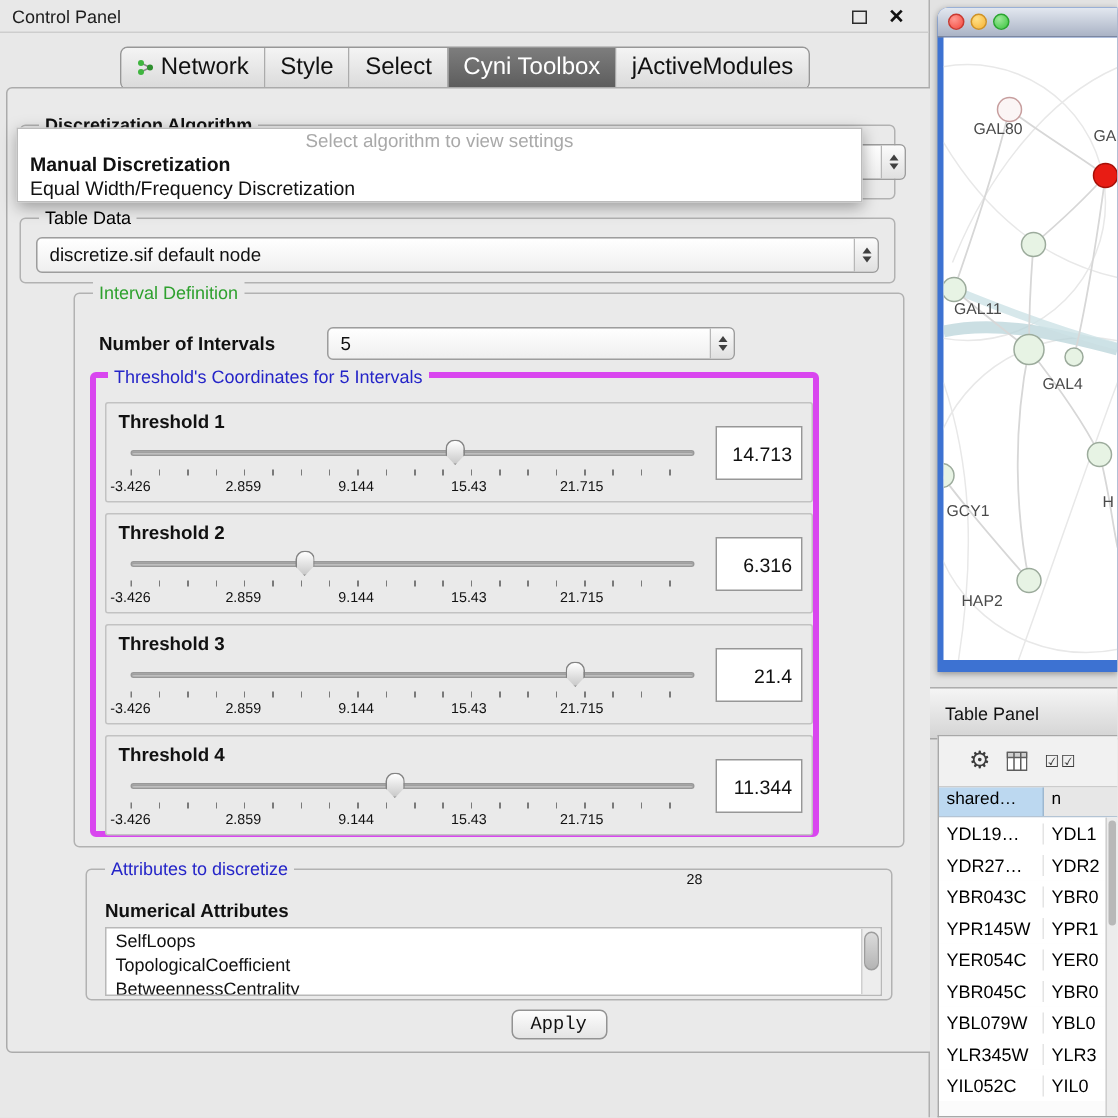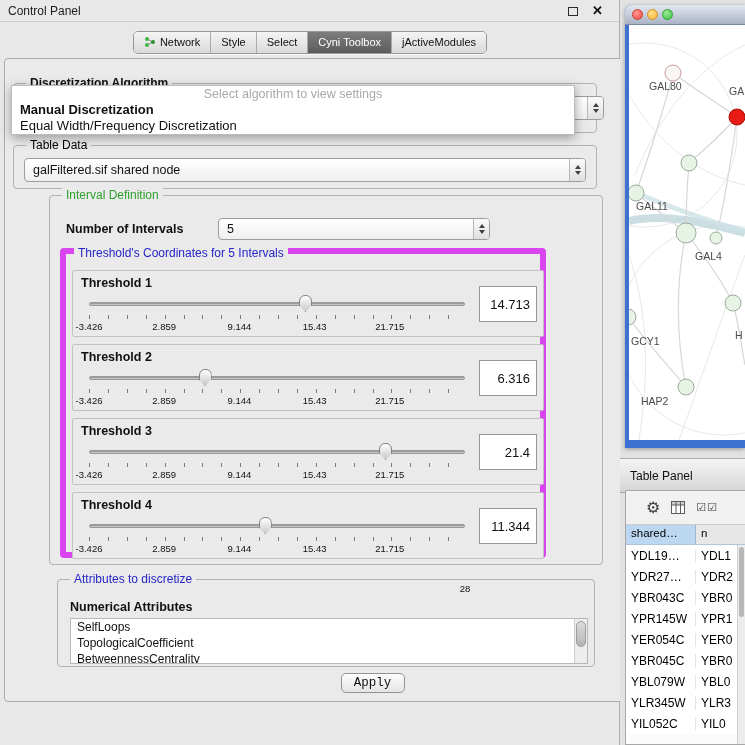--- a/index.html
+++ b/index.html
@@ -12,21 +12,21 @@
   .cp-titlebar { position:absolute; top:0; left:0; right:0; height:22px; border-bottom:1px solid #cdcdcd; }
   .cp-title { position:absolute; left:8px; top:4px; font-size:12px; color:#1d1d1d; }
   .float-icon { position:absolute; right:41px; top:7px; width:10px; height:9px; border:1.5px solid #2c2c2c; background:transparent; }
   .close-icon { position:absolute; right:16px; top:3px; font-size:13px; font-weight:bold; color:#111; }
 
   
   .tabbar { position:absolute; left:0; width:620px; display:flex; justify-content:center; }
   .top-tabbar { top:31px; }
   .bottom-tabbar { top:704px; }
   .seg { display:flex; border:1px solid #979797; border-radius:5px; overflow:hidden; box-shadow:0 1px 0 rgba(255,255,255,.7); }
-  .tab { padding:4px 10px 5px 10px; font-size:11px; color:#111; background:linear-gradient(#f4f4f4,#dadada); border-right:1px solid #ababab; display:flex; align-items:center; gap:4px; white-space:nowrap; }
+  .tab { padding:4px 10px 5px 10px; font-size:16px; color:#111; background:linear-gradient(#f4f4f4,#dadada); border-right:1px solid #ababab; display:flex; align-items:center; gap:4px; white-space:nowrap; }
   .tab:last-child { border-right:none; }
   .tab.active { background:linear-gradient(#7d7d7d,#5c5c5c); color:#fff; }
 
   
   .main-panel { position:absolute; top:58px; left:4px; width:737px; height:644px; border:1px solid #ababab; border-radius:4px; background:#eaeaea; }
   .groupbox { position:absolute; border:1px solid #b2b2b2; border-radius:4px; }
   .legend { position:absolute; top:-8px; left:12px; background:#eaeaea; padding:0 4px; font-size:12px; white-space:nowrap; }
 
   .combo { position:absolute; height:24px; background:linear-gradient(#ffffff,#efefef); border:1px solid #9d9d9d; border-radius:4px; font-size:12.5px; display:flex; align-items:center; }
   .combo .val { flex:1; padding-left:8px; white-space:nowrap; overflow:hidden; color:#111; }
@@ -44,21 +44,21 @@
   .popup .item.bold { font-weight:bold; }
 
   .td-group { left:8px; top:86px; width:584px; height:44px; }
   .td-combo { left:10px; top:12px; width:562px; }
 
   .int-group { left:44px; top:136px; width:554px; height:370px; }
   .int-group > .legend { color:#2fa12f; }
   .num-label { position:absolute; left:16px; top:26px; font-weight:bold; font-size:12.5px; color:#111; }
   .num-combo { left:168px; top:22px; width:272px; height:22px; }
 
-  .thr-group { position:absolute; left:10px; top:52px; width:486px; height:310px; border:6px solid #d946ef; border-radius:4px; }
+  .thr-group { position:absolute; left:10px; top:52px; width:486px; height:310px; border:4px solid #d946ef; border-radius:4px; }
   .thr-group > .legend { color:#2525c8; left:8px; }
 
   .thr-panel { position:absolute; left:6px; width:472px; height:67px; border:1px solid #c2c2c2; border-radius:2px; background:#eaeaea; }
   .thr-label { position:absolute; left:8px; top:5px; font-weight:bold; font-size:12.5px; color:#111; }
   .slider { position:absolute; left:16px; right:78px; top:24px; height:18px; }
   .track { position:absolute; left:0; right:0; top:7px; height:4px; background:#c9c9c9; border:1px solid #999; border-radius:2px; box-shadow:inset 0 1px 1px rgba(0,0,0,.25); }
   .thumb { position:absolute; top:0; width:13px; height:17px; margin-left:-7px; background:linear-gradient(#ffffff,#c9c9c9); border:1px solid #838383; border-radius:6px 6px 2px 2px; clip-path:polygon(0 0,100% 0,100% 60%,50% 100%,0 60%); }
   .ticks { position:absolute; left:16px; right:78px; top:44px; height:4px; background-image:repeating-linear-gradient(to right,#7a7a7a 0,#7a7a7a 1px,transparent 1px,transparent 18.9px); }
   .scale { position:absolute; left:16px; right:78px; top:50px; height:11px; font-size:9.5px; color:#111; }
   .scale span { position:absolute; transform:translateX(-50%); white-space:nowrap; }
@@ -160,21 +160,21 @@
 
       <div class="popup">
         <div class="ph">Select algorithm to view settings</div>
         <div class="item bold">Manual Discretization</div>
         <div class="item">Equal Width/Frequency Discretization</div>
       </div>
 
       <div class="groupbox td-group">
         <span class="legend">Table Data</span>
         <div class="combo td-combo">
-          <span class="val">galFiltered.sif shared node</span>
+          <span class="val">discretize.sif default node</span>
           <span class="stepper">
               <i class="up"></i>
               <i class="dn"></i>
             </span>
         </div>
       </div>
 
       <div class="groupbox int-group">
         <span class="legend">Interval Definition</span>
 

